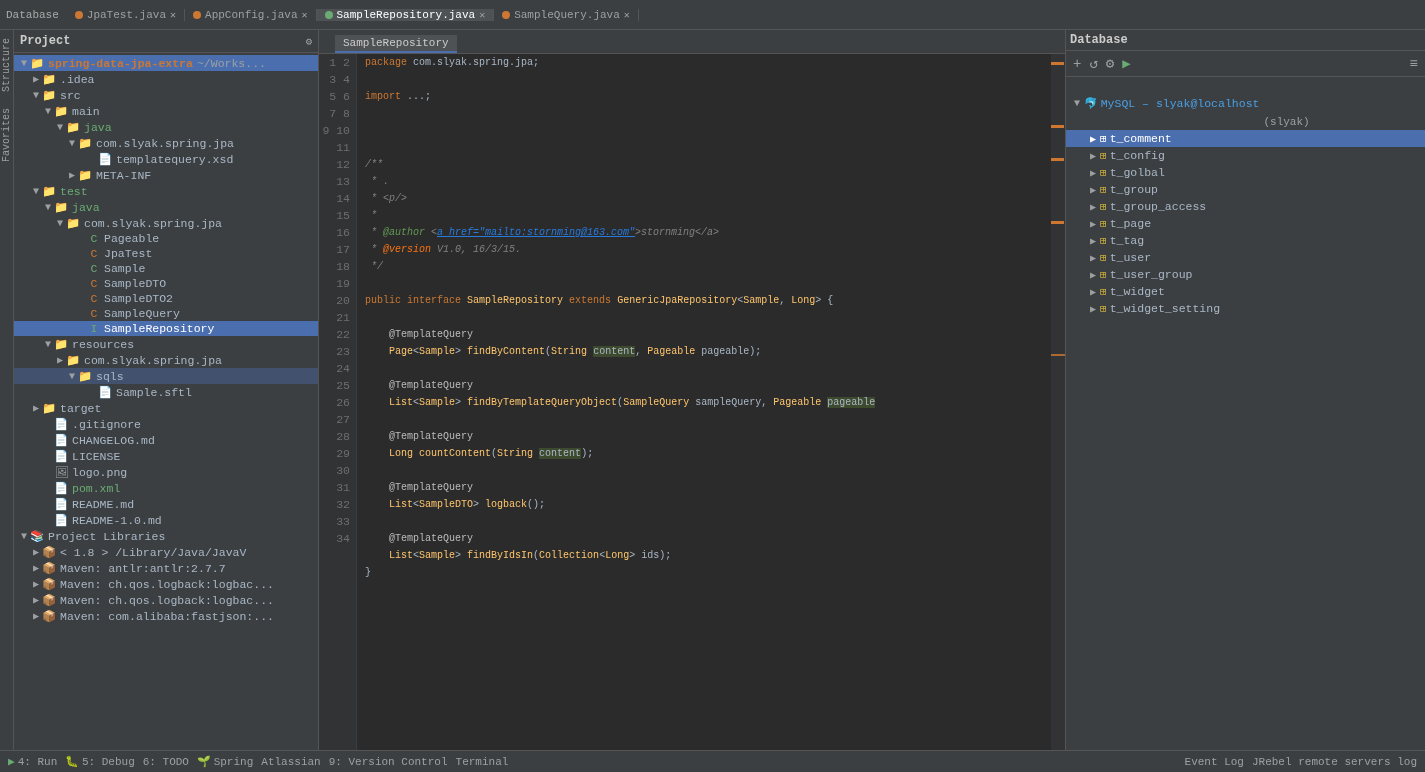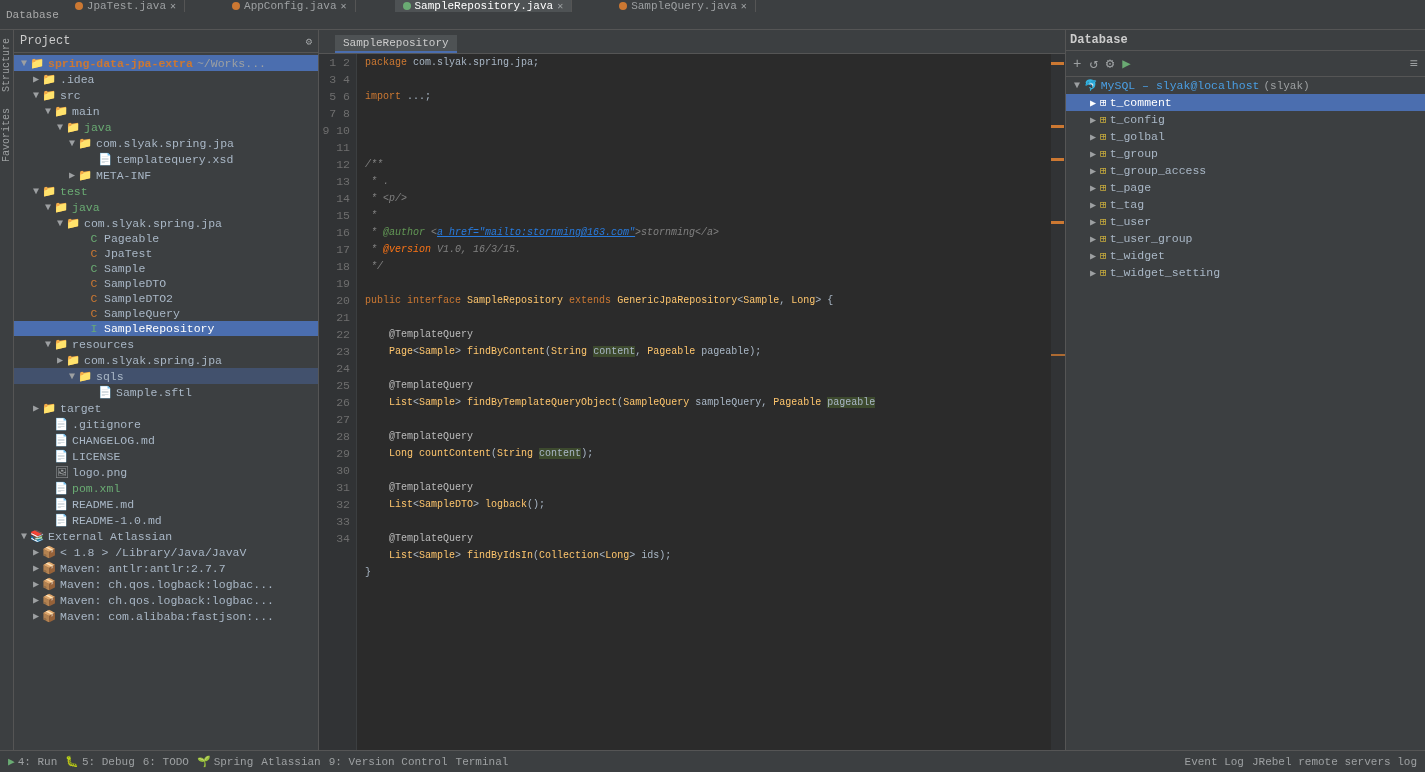--- a/index.html
+++ b/index.html
@@ -1,20 +1,20 @@
 <!DOCTYPE html>
 <html><head>
   <meta charset="utf-8">
   <style>
     * { box-sizing: border-box; margin: 0; padding: 0; }
     body { font-family: 'Courier New', monospace; font-size: 12px; background: #2b2b2b; color: #a9b7c6; overflow: hidden; }
 
     
     #top-bar { display: flex; align-items: center; background: #3c3f41; border-bottom: 1px solid #555; height: 30px; padding: 0 6px; gap: 4px; }
-    .tab-bar { display: flex; align-items: flex-start; height: 30px; overflow: hidden; gap: 39px; }
+    .tab-bar { display: flex; align-items: center; height: 30px; overflow: hidden; }
     .tab { display: flex; align-items: center; padding: 0 8px; font-size: 11px; border-right: 1px solid #555; cursor: pointer; gap: 4px; white-space: nowrap; }
     .tab.active { background: #4e5254; color: #ffffff; }
     .tab.inactive { background: #3c3f41; color: #9da0a2; }
     .tab .close { color: #9da0a2; font-size: 10px; }
     .tab .dot-green { width:8px; height:8px; border-radius:50%; background:#6aab73; display:inline-block; }
     .tab .dot-orange { width:8px; height:8px; border-radius:50%; background:#cc7832; display:inline-block; }
 
     
     #main { display: flex; height: calc(100vh - 30px - 22px); }
 
@@ -113,21 +113,21 @@
 
 <div id="main">
 
   <div id="left-vert-labels">
     <span class="vert-label">Structure</span>
     <span class="vert-label">Favorites</span>
   </div>
 
   <div id="left-panel">
     <div id="left-panel-header">
-      <span style="font-size:12px;font-weight:normal;color:#ccc;">Project</span>
+      <span style="font-size:12px;font-weight:bold;color:#ccc;">Project</span>
       <span style="flex:1"></span>
       <span style="cursor:pointer;color:#9da0a2;">⚙</span>
     </div>
     <div id="project-tree">
 
       <div class="tree-item selected">
         <span class="tree-indent" style="width:4px;"></span>
         <span class="tree-arrow">▼</span>
         <span class="tree-icon folder-icon">📁</span>
         <span style="color:#cc7832;font-weight:bold;">spring-data-jpa-extra</span>
@@ -334,21 +334,21 @@
         <span class="tree-indent" style="width:28px;"></span>
         <span class="tree-arrow" style="visibility:hidden;">▶</span>
         <span class="tree-icon md-icon">📄</span>
         <span>README-1.0.md</span>
       </div>
 
       <div class="tree-item">
         <span class="tree-indent" style="width:4px;"></span>
         <span class="tree-arrow">▼</span>
         <span class="tree-icon lib-icon">📚</span>
-        <span>External Atlassian</span>
+        <span>Project Libraries</span>
       </div>
 
       <div class="tree-item">
         <span class="tree-indent" style="width:16px;"></span>
         <span class="tree-arrow">▶</span>
         <span class="tree-icon lib-icon">📦</span>
         <span>&lt; 1.8 &gt; /Library/Java/JavaV</span>
       </div>
 
       <div class="tree-item">
@@ -480,21 +480,21 @@
       <span class="db-toolbar-btn" title="Properties">⚙</span>
       <span class="db-toolbar-btn" title="Run" style="color:#6aab73;">▶</span>
       <span style="flex:1;"></span>
       <span class="db-toolbar-btn">≡</span>
     </div>
 
     <div class="db-item" style="padding-left:4px;">
       <span class="db-arrow">▼</span>
       <span class="table-icon" style="color:#00a0e0;">🐬</span>
       <span class="db-schema-name">MySQL – slyak@localhost</span>
-      <span class="db-user" style="margin-left:4px;">(slyak)</span>
+      <span class="db-user" style="margin-left:4px;margin-top:37px;">(slyak)</span>
     </div>
 
     <div class="db-item selected" style="padding-left:20px;">
       <span class="db-arrow" style="color:white;">▶</span>
       <span class="table-icon" style="color:white;">⊞</span>
       <span>t_comment</span>
     </div>
 
     <div class="db-item" style="padding-left:20px;">
       <span class="db-arrow">▶</span>

